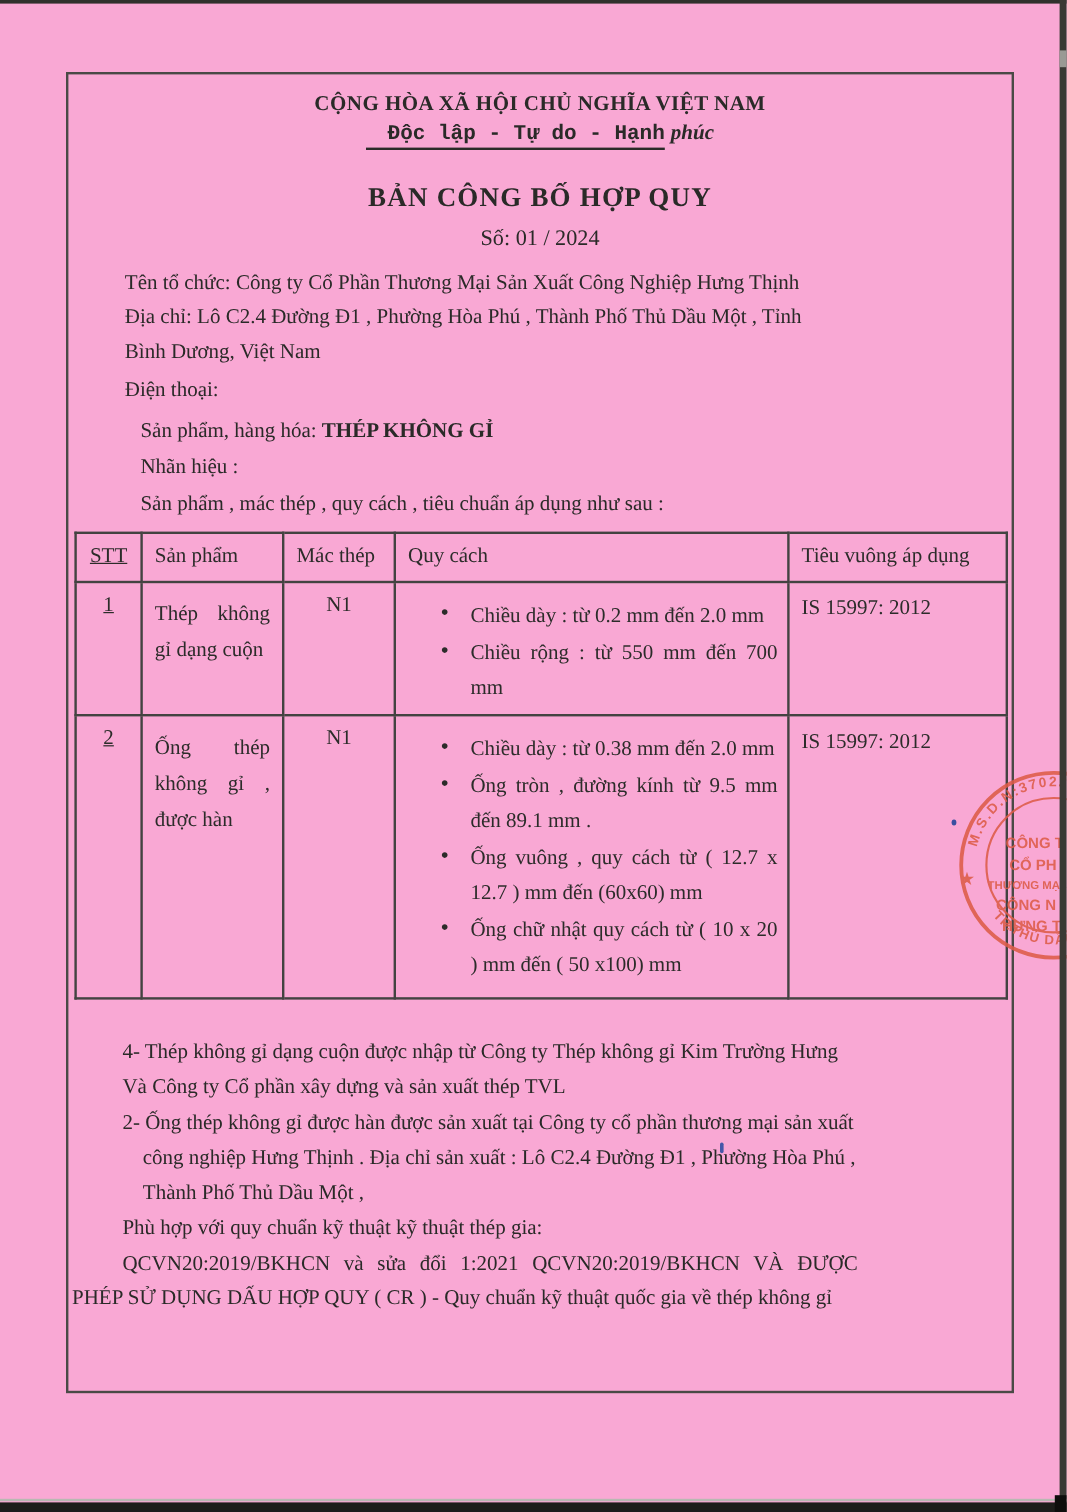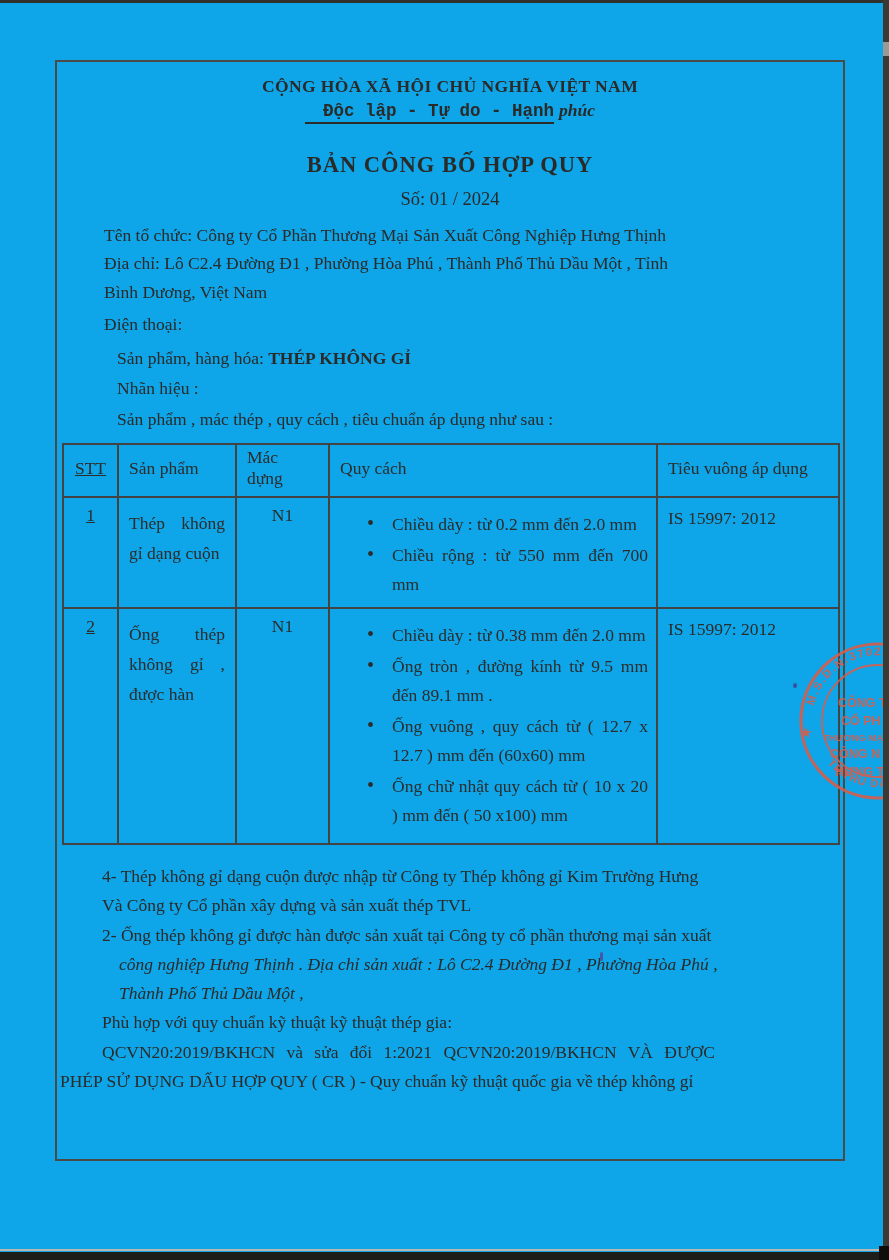--- a/index.html
+++ b/index.html
@@ -1,19 +1,19 @@
 <!DOCTYPE html>
 <html lang="vi"><head>
 <meta charset="utf-8">
 <style>
   * { margin:0; padding:0; box-sizing:border-box; }
   body { background:#d8d8d4; font-family:"Liberation Serif", serif; }
   .page {
     position:relative; width:889px; height:1260px; margin:0 auto;
-    background:#0ea5e9; overflow:hidden; color:#2a2a28;
+    background:#f9a8d4; overflow:hidden; color:#2a2a28;
   }
   
   .edge-top    { position:absolute; left:0; top:0; width:100%; height:3px; background:#30302c; z-index:9; }
   .edge-right  { position:absolute; right:0; top:0; width:6px; height:100%; background:#3a3a34; z-index:9; }
   .edge-right-notch { position:absolute; right:0; top:42px; width:6px; height:14px; background:#9a9a94; z-index:10; }
   .edge-bottom-line { position:absolute; left:0; top:1249px; width:100%; height:2px; background:#b8b8b2; z-index:9; }
   .edge-bottom { position:absolute; left:0; top:1252px; width:100%; height:8px; background:#1d1d1a; z-index:9; }
   .edge-corner { position:absolute; right:0; top:1246px; width:10px; height:14px; background:#0e0e0c; z-index:11; }
 
   .frame {
@@ -53,21 +53,21 @@
   .row1 { height:98px; } .row2 { height:236px; }
   ul.specs { list-style:none; margin-left:35px; }
   ul.specs li {
     position:relative; padding-left:27px; margin-bottom:2px;
     line-height:29px; text-align:justify; max-width:290px;
   }
   ul.specs li::before { content:"•"; position:absolute; left:2px; top:-1px; font-size:20px; }
 
   .notes { position:absolute; left:102px; top:862px; width:745px; font-size:17.5px; }
   .notes .nline { line-height:29.3px; white-space:nowrap; }
-  .notes .ind { padding-left:17px;font-style:italic; }
+  .notes .ind { padding-left:17px; }
   .notes .wide { word-spacing:7px; }
   .notes .outdent { margin-left:-42px; white-space:nowrap; }
 
   .seal { position:absolute; left:778px; top:621px; width:200px; height:200px; opacity:.88; z-index:5; }
   .seal text { font-family:"Liberation Sans", sans-serif; font-weight:bold; }
 
   .speck { position:absolute; border-radius:50%; z-index:6; }
   .speck-a { left:793px; top:683px; width:4px; height:5px; background:#3a4fa0; }
   .speck-b { left:600px; top:952px; width:3px; height:9px; background:#4657a8; border-radius:2px; }
 </style>
@@ -103,21 +103,21 @@
       <col class="col-stt">
         <col class="col-sp">
         <col class="col-mt">
         <col class="col-qc">
         <col class="col-tc">
     </colgroup>
     <thead>
       <tr>
         <th class="c-stt">STT</th>
         <th>Sản phẩm</th>
-        <th>Mác dựng</th>
+        <th>Mác thép</th>
         <th>Quy cách</th>
         <th>Tiêu vuông áp dụng</th>
       </tr>
     </thead>
     <tbody>
       <tr class="row1">
         <td class="c-stt">1</td>
         <td class="c-sp">Thép không gỉ dạng cuộn</td>
         <td class="c-mt">N1</td>
         <td class="c-qc">

